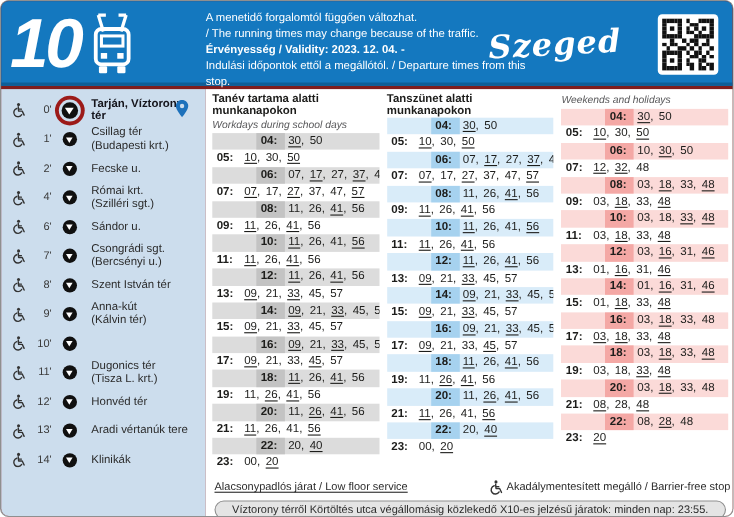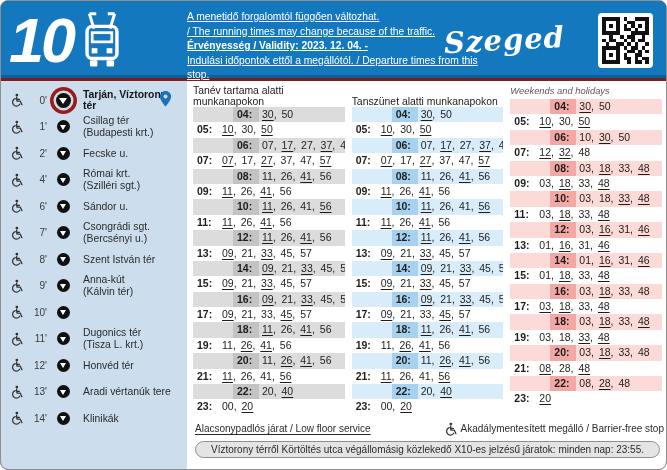--- a/index.html
+++ b/index.html
@@ -7,21 +7,21 @@
   .card { position:relative; width:667px; height:470px; border:1.5px solid #8f8f8f;
           border-radius:8px; overflow:hidden; background:#7f1d1d; }
 
   
   .top-header { position:relative; height:77px; background:#1478bf; border-bottom:3px solid #0e5e97; }
   .route-badge { position:absolute; left:8px; top:4px; display:flex; align-items:center; }
   .route-number { color:#fff; font-size:63px; font-weight:800; font-style:italic;
                   letter-spacing:-3px; line-height:70px; }
   .bus-icon { margin-left:6px; margin-top:2px; }
   .header-info { position:absolute; left:186px; top:9px; width:310px; color:#fff;
-                 font-size:10.3px; line-height:14.6px;text-decoration:underline; }
+                 font-size:10.3px; line-height:14.6px; }
   .header-info .bold { font-weight:bold; }
   .logo { position:absolute; left:443px; top:22px; color:#fff; font-size:29px;
           font-family:"DejaVu Serif", serif; font-style:italic; font-weight:bold;
           transform:rotate(-3deg); letter-spacing:1px; }
   .qr { position:absolute; right:13px; top:12px; width:55px; height:55px; background:#fff;
         border-radius:4px; padding:4px; display:grid;
         grid-template-columns:repeat(13,1fr); grid-template-rows:repeat(13,1fr); }
   .qr .on { background:#111; }
 
   
@@ -42,21 +42,21 @@
   .stop-row.current .marker::after { border-left-width:4px; border-right-width:4px; border-top-width:6px; }
   .stop-name { margin-left:9px; font-size:10.4px; line-height:11.3px; color:#2b2b2b; width:98px; }
   .stop-row.current .stop-name { font-weight:bold; color:#15151c; }
   .stop-sub { display:block; }
   .pin { position:absolute; right:14px; top:3px; }
 
   
   .main { position:absolute; left:186px; top:80px; width:481px; height:390px; background:#fff; }
   .tt { display:flex; gap:7px; padding:4px 6px 0 6px; }
   .tt-col { flex:1; min-width:0; }
-  .tt-title { font-weight:normal; font-size:10.4px; line-height:11px; color:#1d1d1b;
+  .tt-title { font-weight:bold; font-size:10.4px; line-height:11px; color:#1d1d1b;
               min-height:22px; display:flex; align-items:flex-end; }
   .tt-sub { font-style:italic; font-size:9.4px; color:#58585a; line-height:12px; margin-bottom:2px; }
   .tt-row { display:flex; height:15.4px; line-height:15.4px; font-size:10.5px; color:#1d1d1b; }
   .tt-row.shade { background:var(--stripe);padding-left:40px; }
   .tt-row.shade .tt-hour { background:var(--hourbg); }
   .tt-hour { width:26px; font-weight:bold; padding-left:4px; flex:none; }
   .tt-mins { flex:1; padding-left:3px; white-space:nowrap; overflow:hidden; }
   .min.lf { text-decoration:underline; text-underline-offset:2px; text-decoration-thickness:1px; }
   .comma { margin-right:2px; }
 
@@ -446,20 +446,21 @@
           </span>
           <span class="stop-name">Klinikák</span>
         </div>
       </div>
   </div>
 
   <div class="main">
     <div class="tt">
         <div class="tt-col" style="--stripe: #dcdcdc; --hourbg: #c3c3c3;">
           <div class="tt-title">Tanév tartama alatti munkanapokon</div>
+          <div class="tt-sub">Workdays during school days</div>
           <div class="tt-row shade">
             <span class="tt-hour">04:</span>
             <span class="tt-mins"><span class="min lf">30</span><span class="comma">, </span><span class="min">50</span></span>
           </div>
           <div class="tt-row">
             <span class="tt-hour">05:</span>
             <span class="tt-mins"><span class="min lf">10</span><span class="comma">, </span><span class="min">30</span><span class="comma">, </span><span class="min lf">50</span></span>
           </div>
           <div class="tt-row shade">
             <span class="tt-hour">06:</span>

